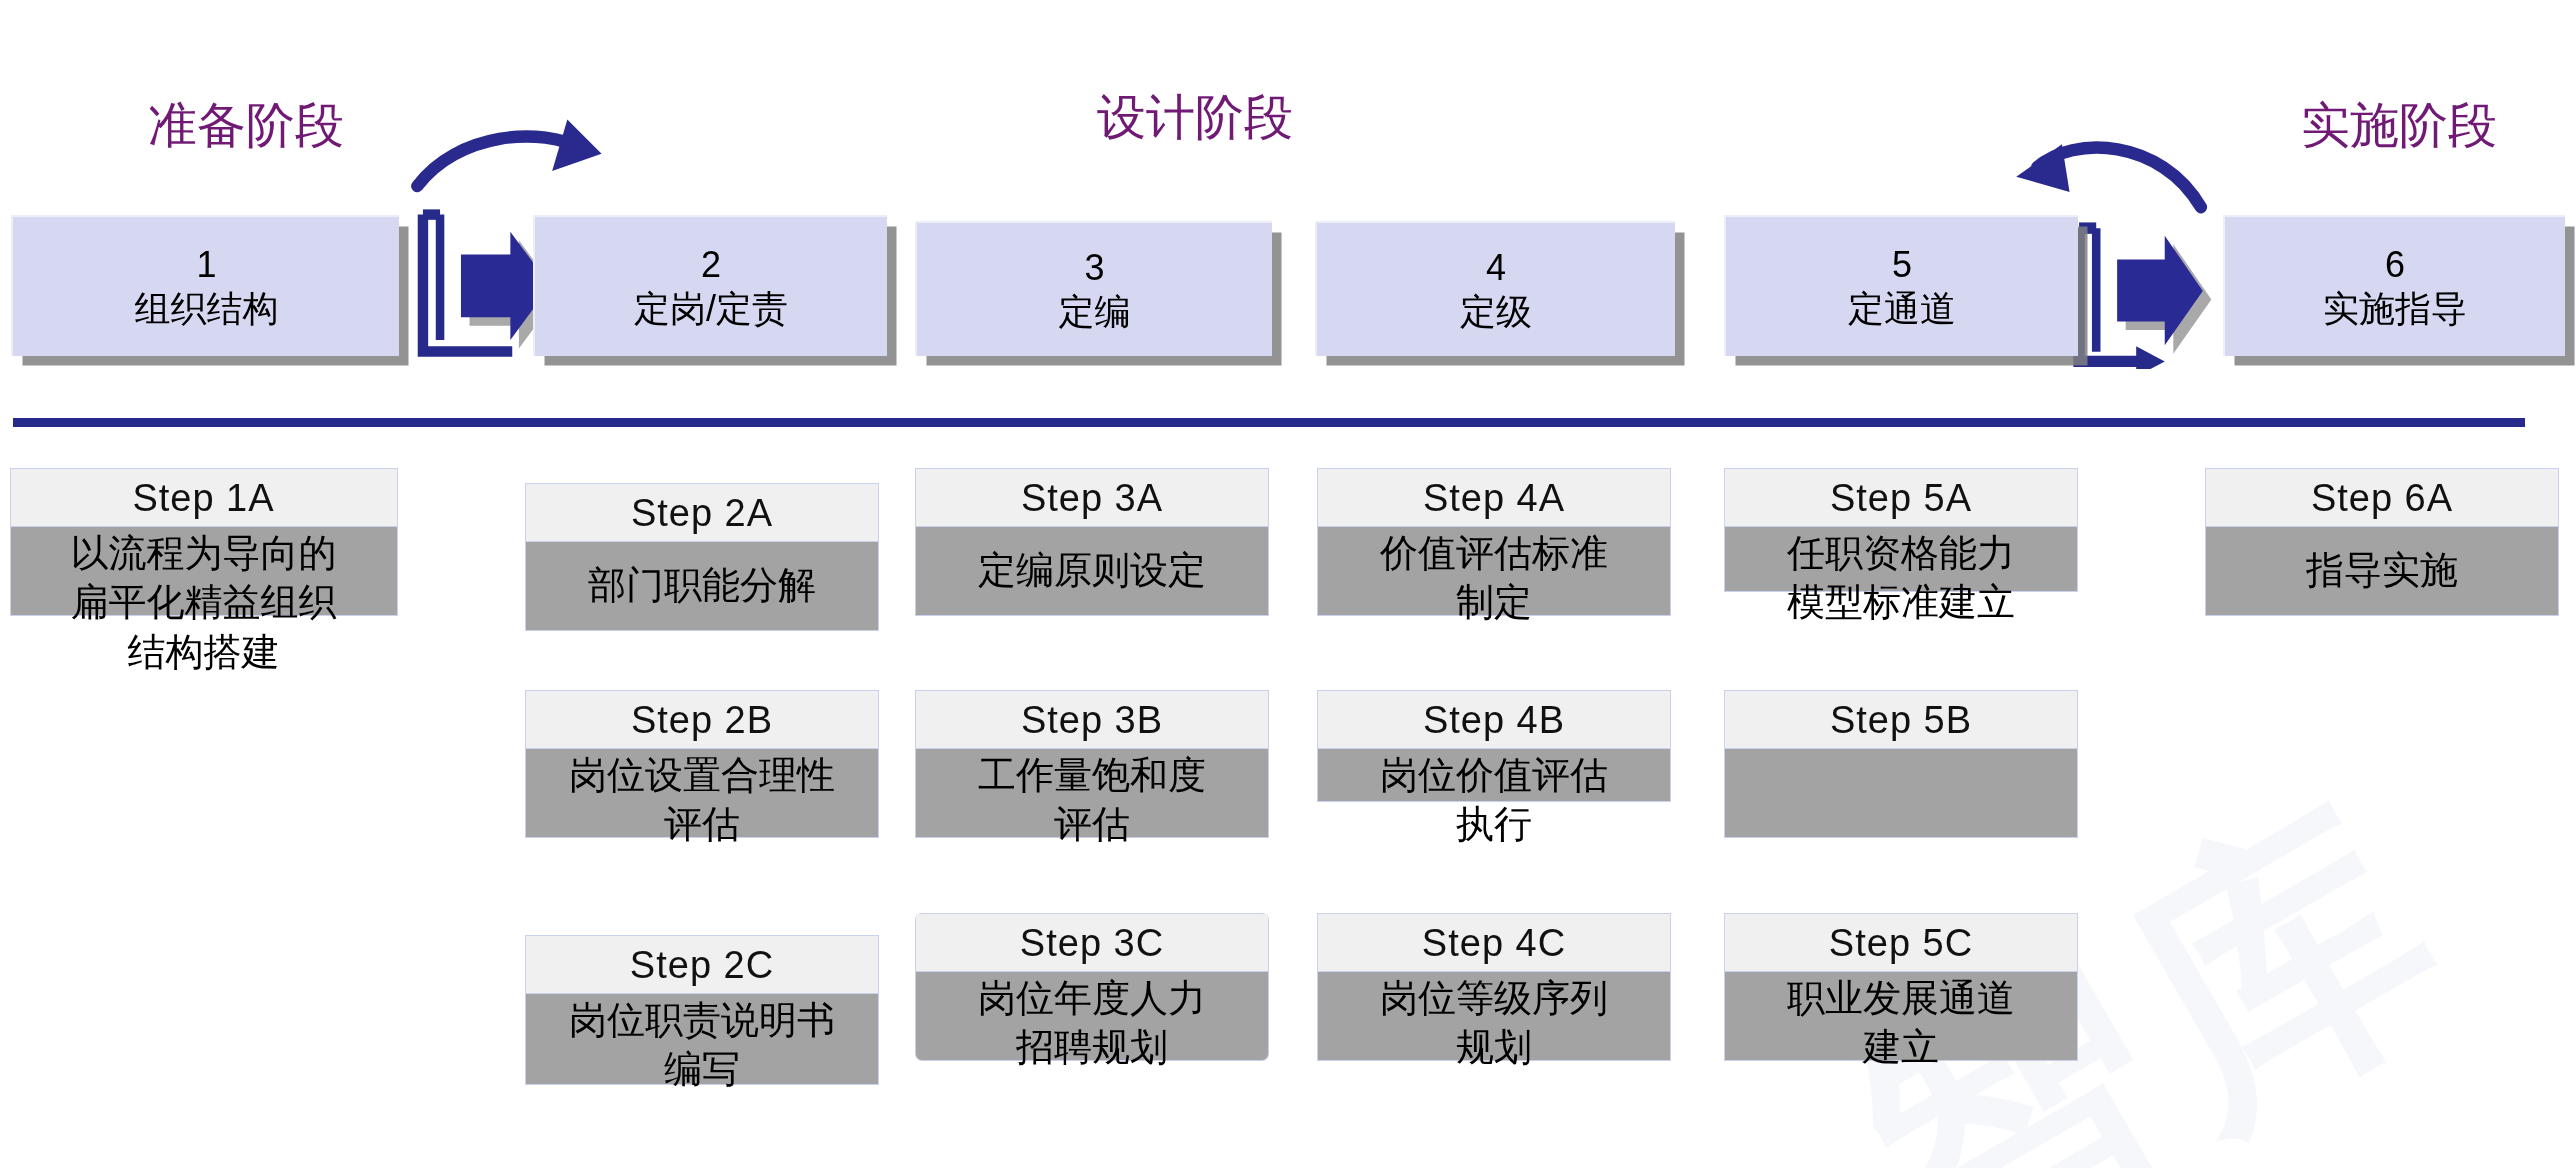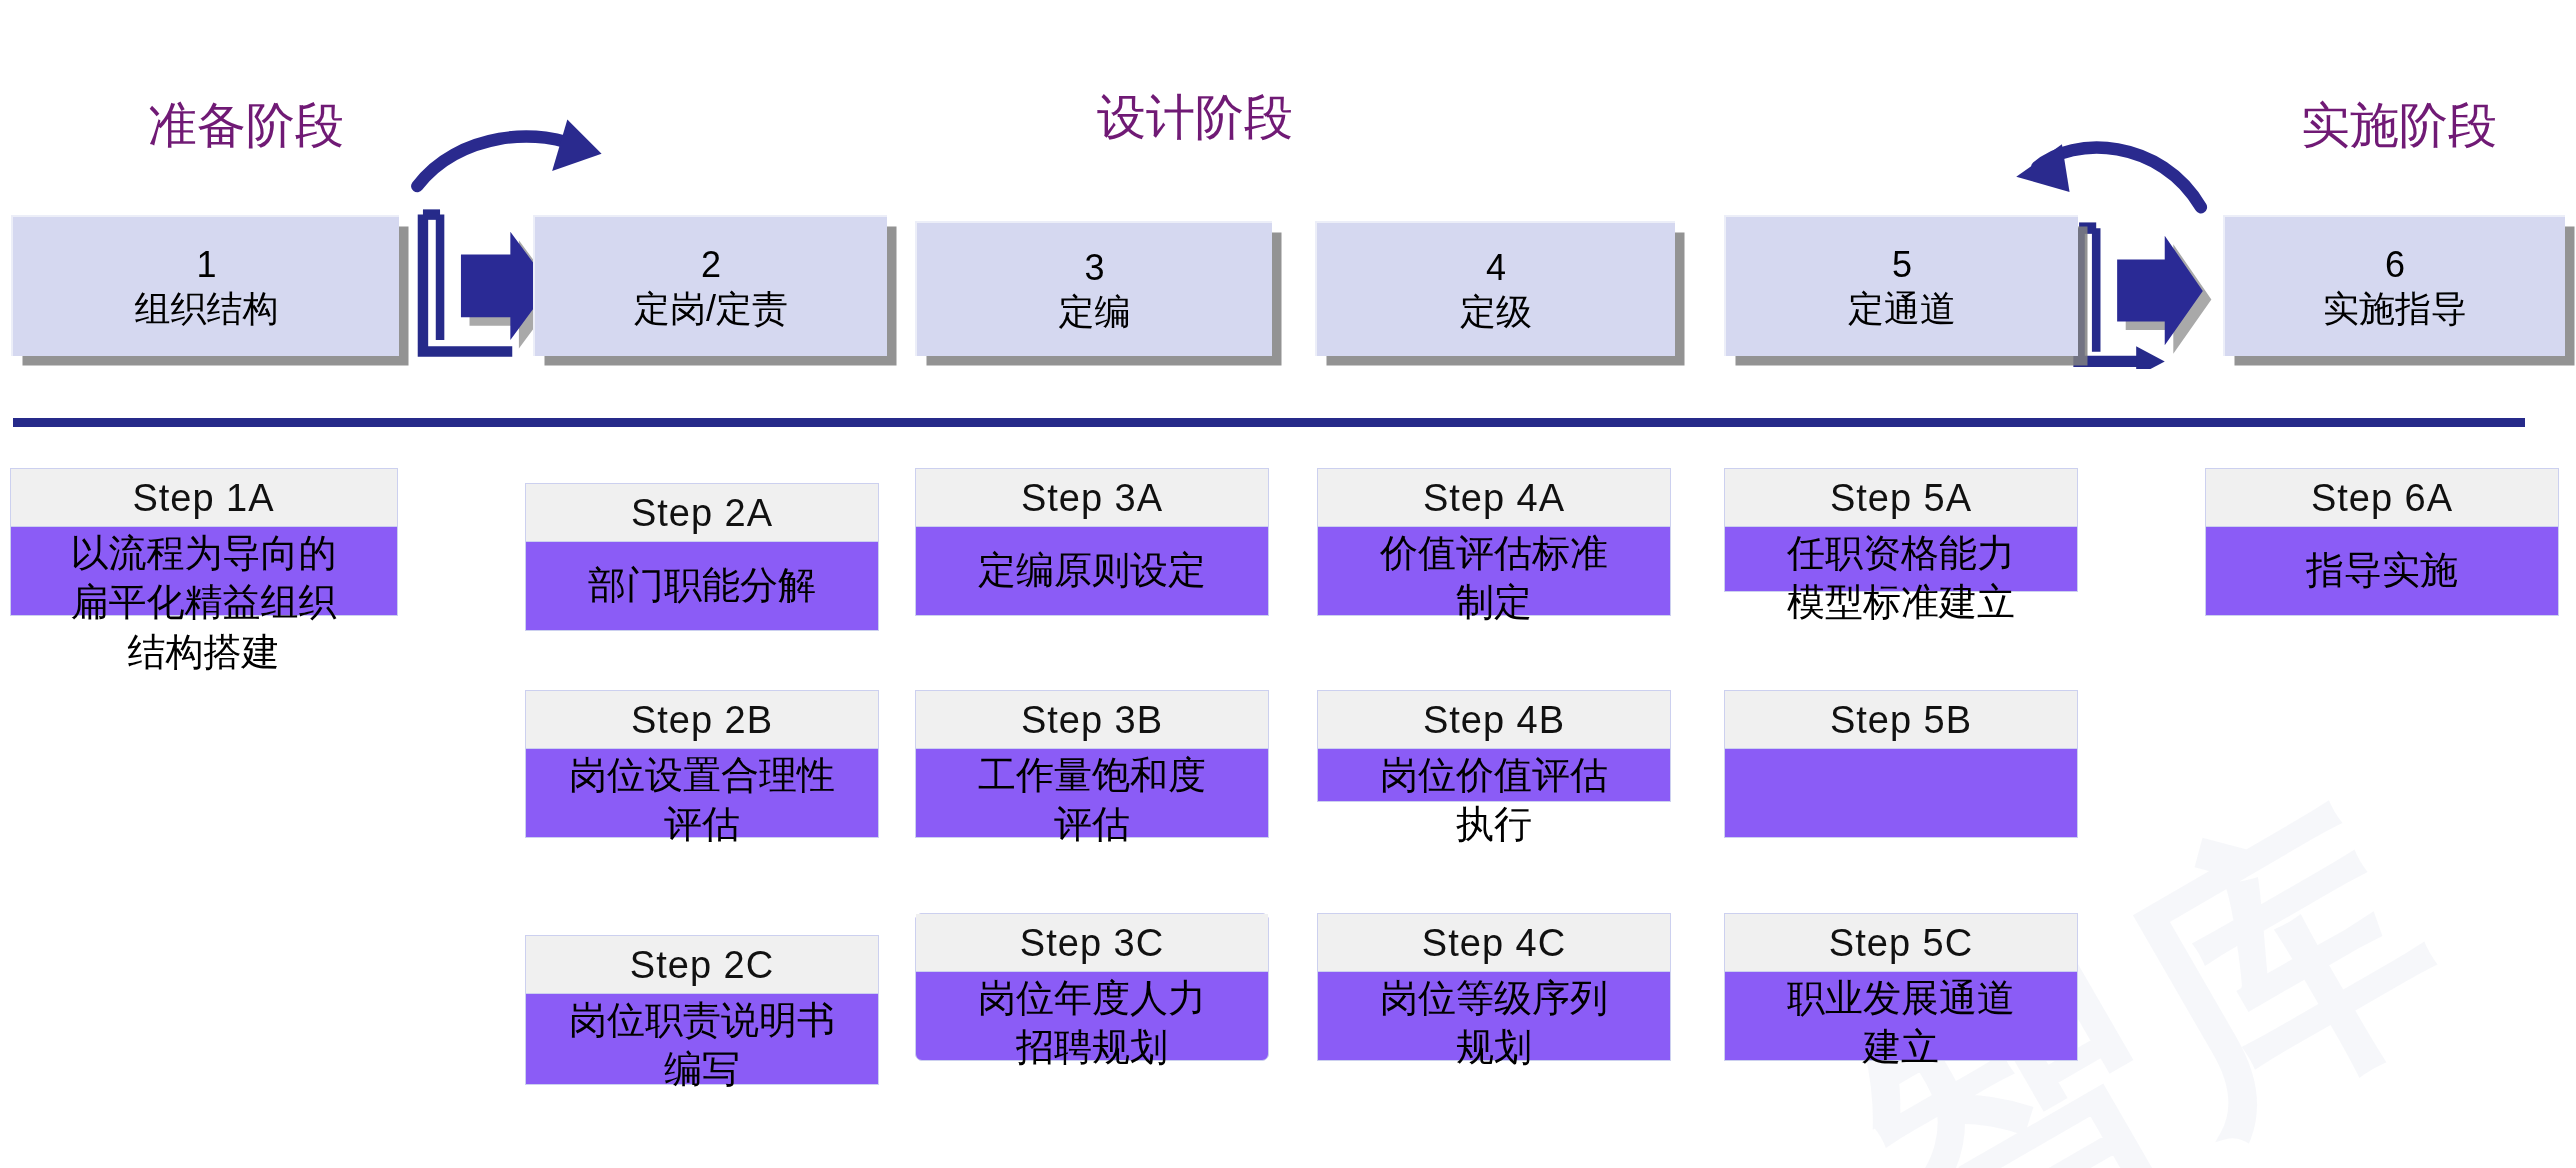--- a/index.html
+++ b/index.html
@@ -63,21 +63,21 @@
     position:absolute;
     background:#262a8a;
     height:8.6px;
   }
 
   
   .card{
     position:absolute;
     box-sizing:border-box;
     border:1.9px solid #ccd0ef;
-    background:#8b5cf6;
+    background:#a3a3a3;
     display:flex;
     flex-direction:column;
   }
   .card .chead{
     background:#f0f0f0;
     border-bottom:1.9px solid #ccd0ef;
     color:#111;
     font-size:38px;
     line-height:1;
     height:57px;

